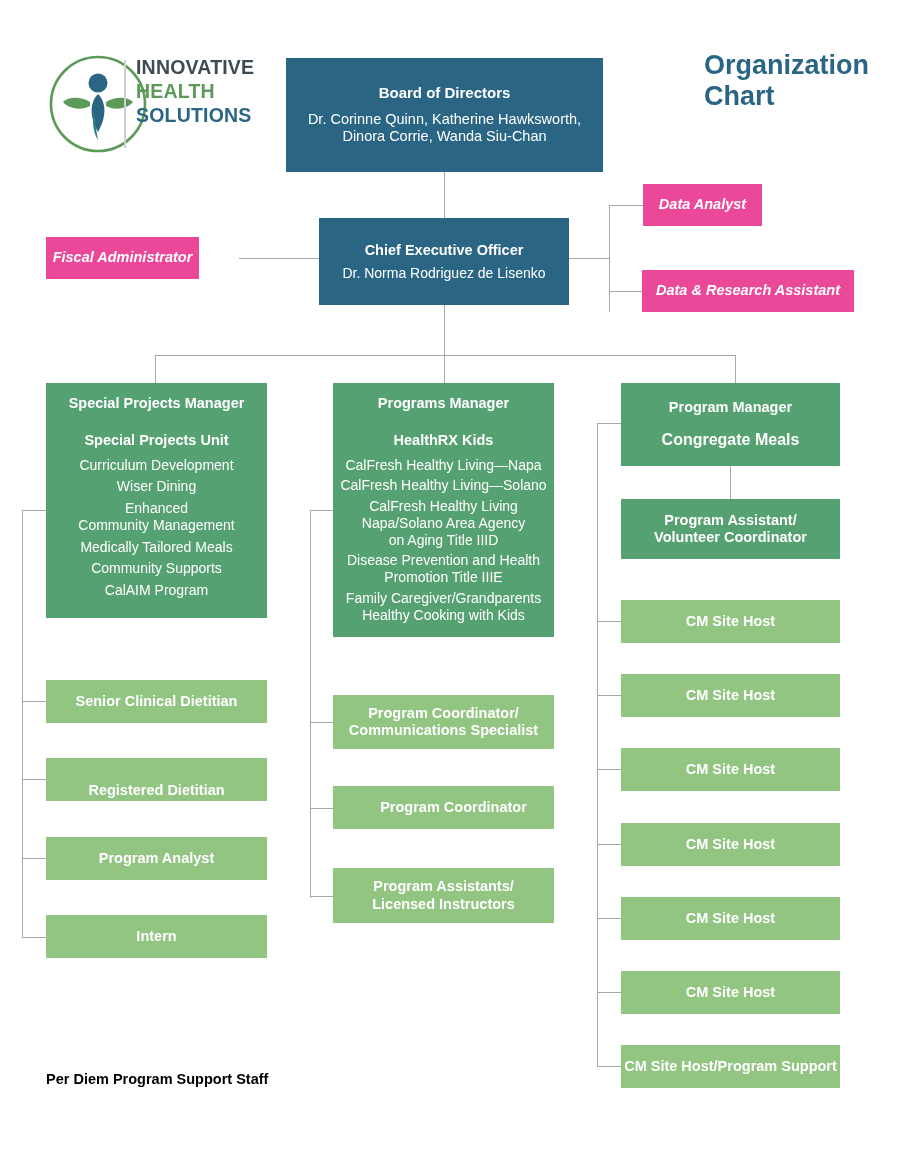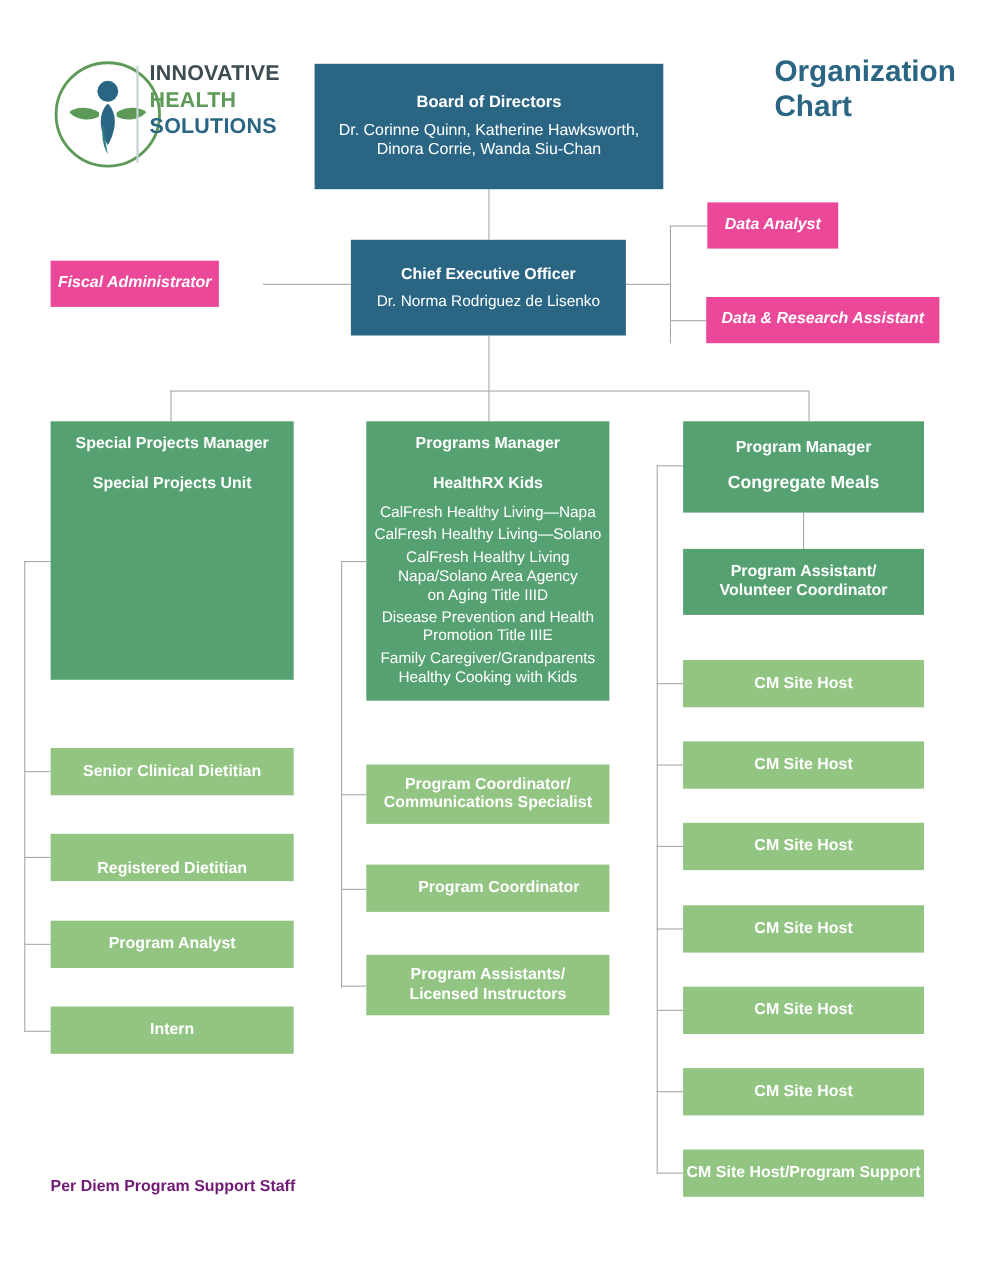--- a/index.html
+++ b/index.html
@@ -33,21 +33,21 @@
   .logo-sep{position:absolute;left:124px;top:60px;width:2px;height:88px;background:#c9d2d6;}
   .lt-line{font-weight:bold;font-size:19.5px;letter-spacing:0.2px;line-height:1.22;}
   .lt1{color:#3d4b52;}
   .lt2{color:#5d9a58;}
   .lt3{color:#2a6684;}
 
   
   #page-title{position:absolute;left:704px;top:50px;width:190px;
       color:#2a6684;font-size:27px;font-weight:bold;line-height:1.14;}
   #footer-note{position:absolute;left:46px;top:1071px;
-      color:#701a75;font-size:14.5px;font-weight:bold;}
+      color:#000000;font-size:14.5px;font-weight:bold;}
 </style>
 </head>
 <body>
 
 <div class="canvas">
 
   <div id="logo-mark">
     <svg width="104" height="104" viewBox="0 0 104 104" aria-hidden="true">
       <circle cx="52" cy="52" r="47" fill="none" stroke="#5d9a58" stroke-width="2.6"></circle>
       <circle cx="52" cy="31" r="9.5" fill="#2a6684"></circle>
@@ -127,20 +127,29 @@
     <div class="ttl" style="font-size:14.5px;">Data Analyst</div>
   </div>
 
   <div class="node blue" style="left:642px;top:270px;width:212px;height:42px;">
     <div class="ttl" style="font-size:14.5px;">Data &amp; Research Assistant</div>
   </div>
 
   <div class="node green" style="left:46px;top:383px;width:221px;height:235px;padding:12px 8px 10px;justify-content:flex-start;">
     <div class="ttl" style="font-size:14.5px;margin-bottom:20px;">Special Projects Manager</div>
     <div class="sub" style="font-size:14.5px;margin-bottom:7px;">Special Projects Unit</div>
+    <div style="width:100%;">
+      <div class="lst" style="font-size:14px;margin-bottom:5px;white-space:pre-line;">Curriculum Development</div>
+      <div class="lst" style="font-size:14px;margin-bottom:5px;white-space:pre-line;">Wiser Dining</div>
+      <div class="lst" style="font-size:14px;margin-bottom:5px;white-space:pre-line;">Enhanced
+Community Management</div>
+      <div class="lst" style="font-size:14px;margin-bottom:5px;white-space:pre-line;">Medically Tailored Meals</div>
+      <div class="lst" style="font-size:14px;margin-bottom:5px;white-space:pre-line;">Community Supports</div>
+      <div class="lst" style="font-size:14px;white-space:pre-line;">CalAIM Program</div>
+    </div>
   </div>
 
   <div class="node lgreen" style="left:46px;top:680px;width:221px;height:43px;">
     <div class="ttl" style="font-size:14.5px;white-space:pre-line;">Senior Clinical Dietitian</div>
   </div>
   <div class="node lgreen" style="left:46px;top:758px;width:221px;height:43px;">
     <div class="ttl" style="font-size:14.5px;white-space:pre-line;margin-top:23px;">Registered Dietitian</div>
   </div>
   <div class="node lgreen" style="left:46px;top:837px;width:221px;height:43px;">
     <div class="ttl" style="font-size:14.5px;white-space:pre-line;">Program Analyst</div>

